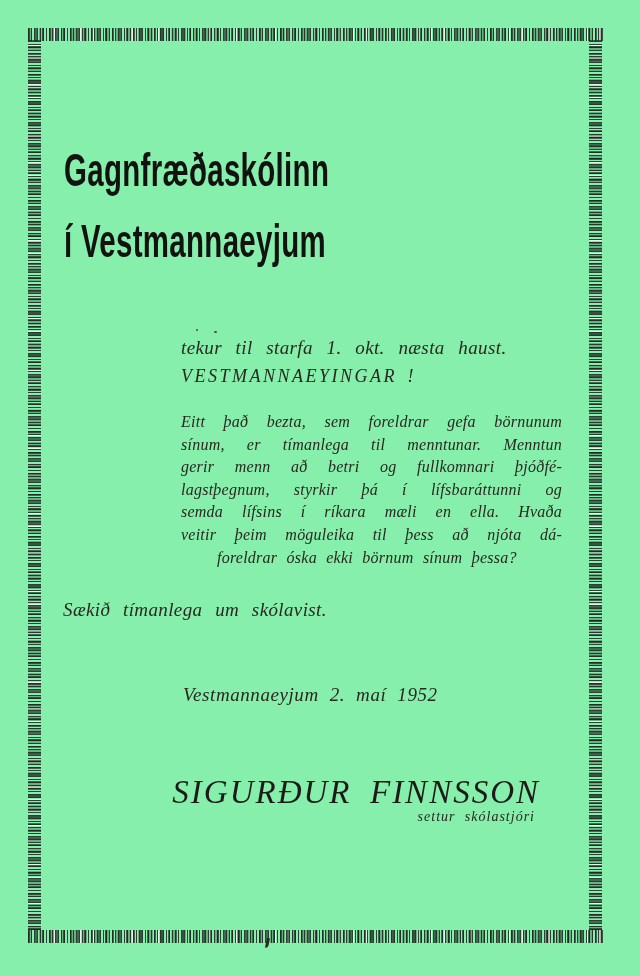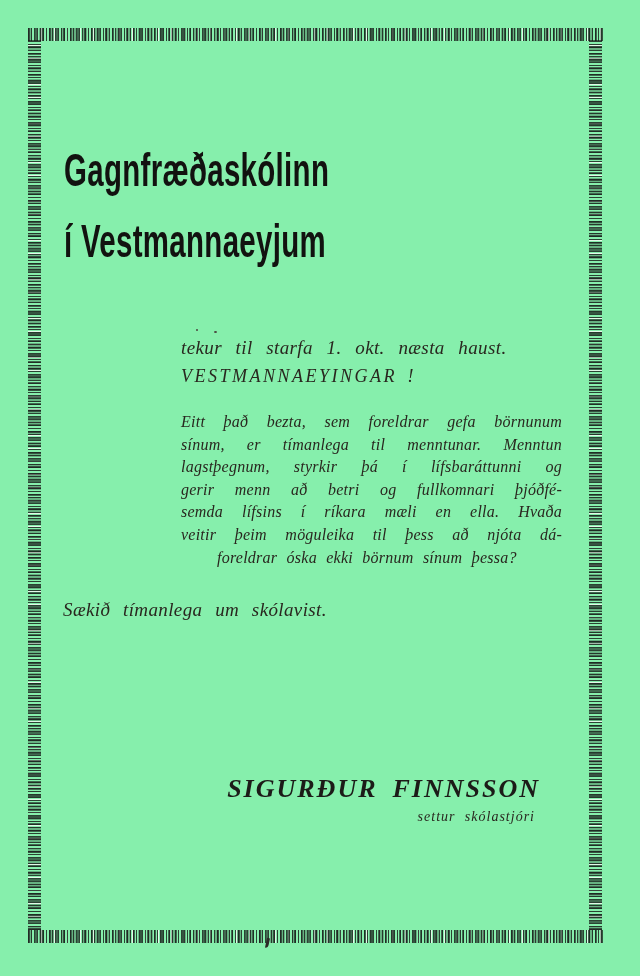--- a/index.html
+++ b/index.html
@@ -104,22 +104,22 @@
     text-align: center;
   }
   .dateline {
     left: 183px; top: 684px;
     font-size: 19px;
     word-spacing: .3em;
     letter-spacing: .03em;
   }
   .sig-name {
     right: 100px; top: 774px;
-    font-size: 26px;
-    font-weight: bold;
+    font-size: 33px;
+    font-weight: normal;
     letter-spacing: 2px;
     word-spacing: .25em;
     color: #1c1b18;
   }
   .sig-title {
     right: 105px; top: 809px;
     font-size: 14px;
     letter-spacing: 1px;
     word-spacing: .35em;
   }
@@ -149,29 +149,30 @@
   <div class="title-line title-1">Gagnfræðaskólinn</div>
   <div class="title-line title-2">í Vestmannaeyjum</div>
 
   <div class="ser lead">tekur til starfa 1. okt. næsta haust.</div>
 
   <div class="ser salutation">VESTMANNAEYINGAR !</div>
 
   <div class="paragraph">
     <div class="pline">Eitt það bezta, sem foreldrar gefa börnunum</div>
     <div class="pline">sínum, er tímanlega til menntunar. Menntun</div>
+    <div class="pline">gerir menn að betri og fullkomnari þjóðfé-</div>
     <div class="pline">lagstþegnum, styrkir þá í lífsbaráttunni og</div>
-    <div class="pline">gerir menn að betri og fullkomnari þjóðfé-</div>
     <div class="pline">semda lífsins í ríkara mæli en ella. Hvaða</div>
     <div class="pline">veitir þeim möguleika til þess að njóta dá-</div>
     <div class="pline last">foreldrar óska ekki börnum sínum þessa?</div>
   </div>
 
   <div class="ser apply-line">Sækið tímanlega um skólavist.</div>
 
+  <div class="ser dateline">Vestmannaeyjum 2. maí 1952</div>
 
   <div class="ser sig-name">SIGURÐUR FINNSSON</div>
   <div class="ser sig-title">settur skólastjóri</div>
 
   <div class="speck speck-1"></div>
   <div class="speck speck-2"></div>
   <div class="stray-j"></div>
 
 </div>
 

